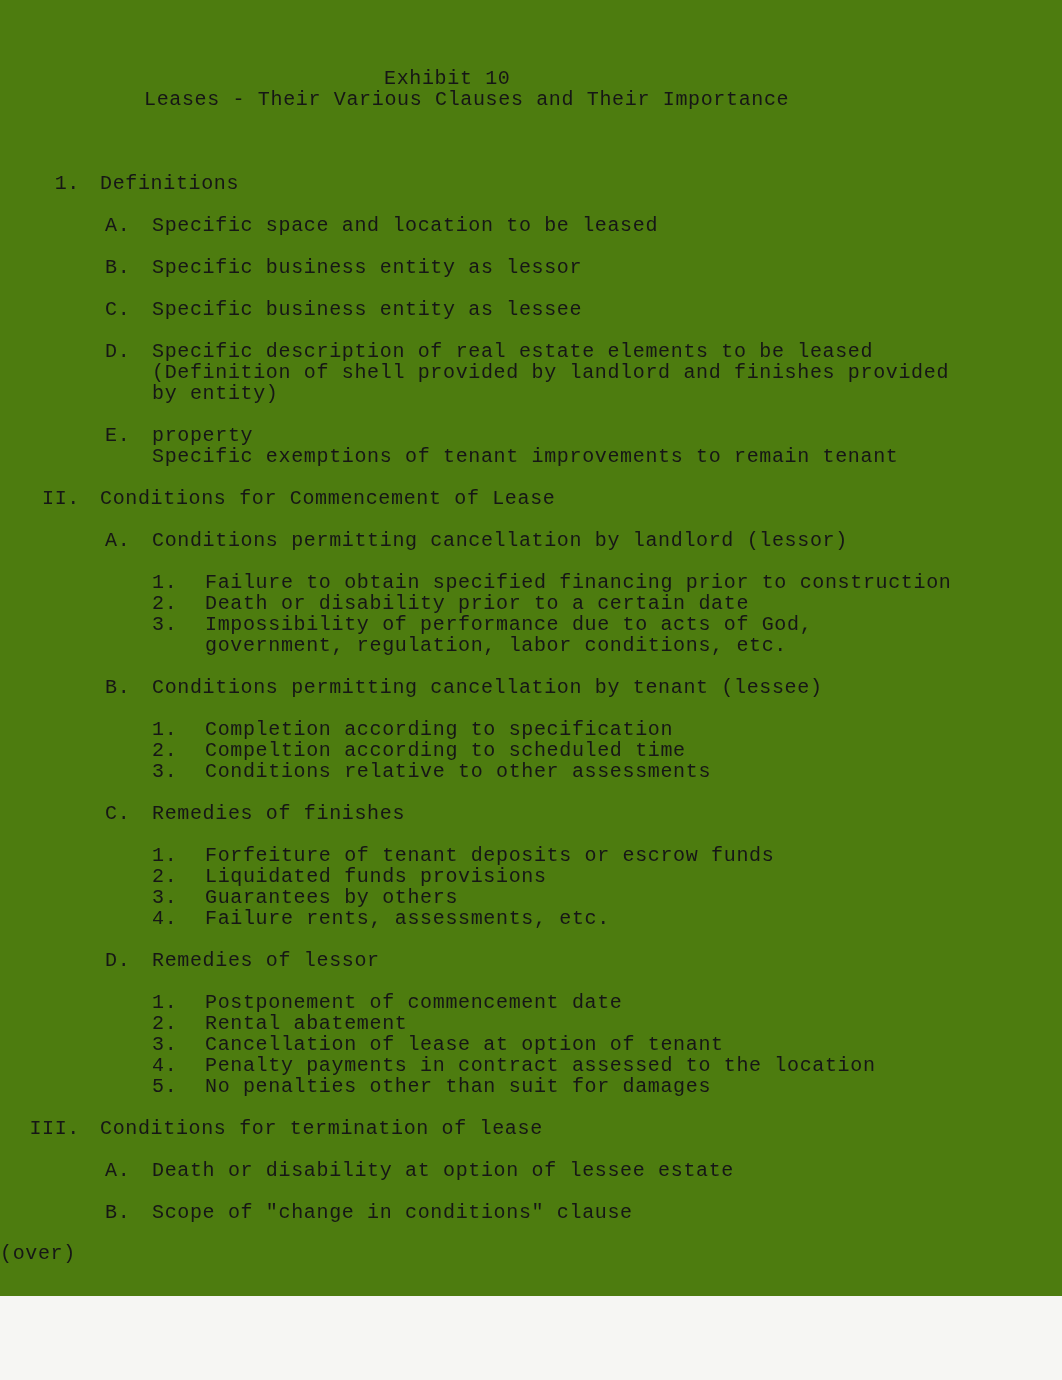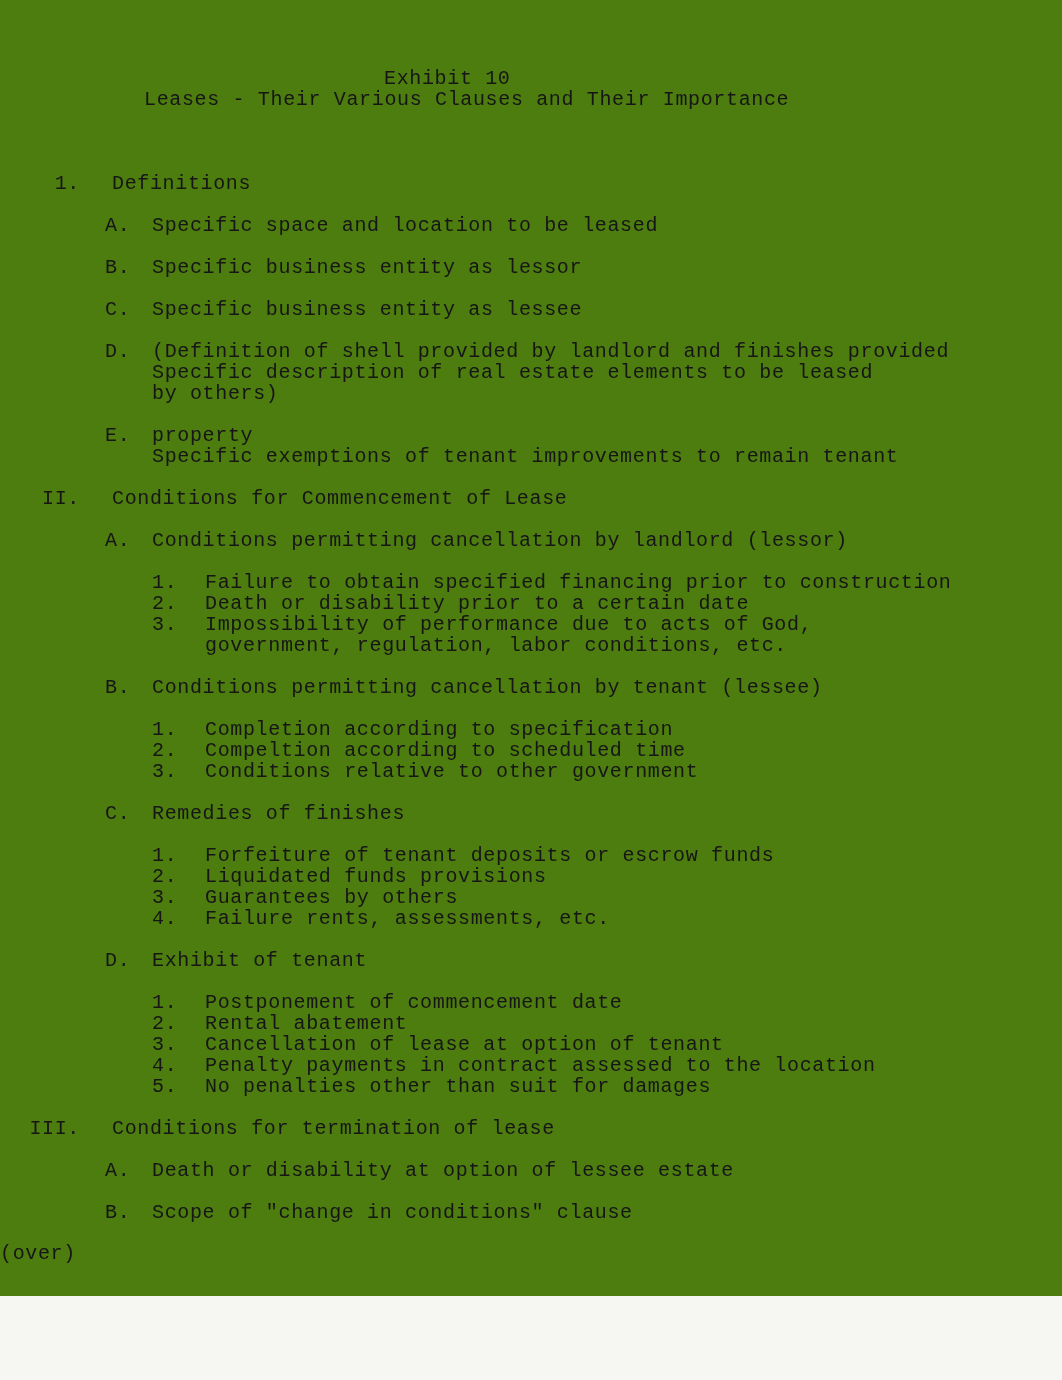--- a/index.html
+++ b/index.html
@@ -23,21 +23,21 @@
   .title   { margin-left:384px; }
   .subtitle{ margin-left:144px; }
   .outline { margin-top:63px; }
 
   .row { display:flex; align-items:flex-start; }
   .row.lvl1, .row.lvl2 { margin-top:21px; }
   .group { margin-top:21px; }
   .outline > .row:first-child { margin-top:0; }
 
   .lvl1 .label { flex:0 0 80px; text-align:right; }
-  .lvl1 .text  { margin-left:32px; }
+  .lvl1 .text  { margin-left:20px; }
 
   .lvl2 { margin-left:105px; }
   .lvl2 .label { flex:0 0 47px; }
 
   .lvl3 { margin-left:152px; }
   .lvl3 .label { flex:0 0 53px; }
 
   .text { flex:1; }
 
   .over    { margin-top:20px; }
@@ -72,23 +72,23 @@
           </div>
           <div class="row lvl2">
             <span class="label">C.</span>
             <span class="text">
               <div>Specific business entity as lessee</div>
             </span>
           </div>
           <div class="row lvl2">
             <span class="label">D.</span>
             <span class="text">
+              <div>Specific description of real estate elements to be leased</div>
               <div>(Definition of shell provided by landlord and finishes provided</div>
-              <div>Specific description of real estate elements to be leased</div>
-              <div>by others)</div>
+              <div>by entity)</div>
             </span>
           </div>
           <div class="row lvl2">
             <span class="label">E.</span>
             <span class="text">
               <div>property</div>
               <div>Specific exemptions of tenant improvements to remain tenant</div>
             </span>
           </div>
         </div>
@@ -141,21 +141,21 @@
             </div>
             <div class="row lvl3">
               <span class="label">2.</span>
               <span class="text">
                 <div>Compeltion according to scheduled time</div>
               </span>
             </div>
             <div class="row lvl3">
               <span class="label">3.</span>
               <span class="text">
-                <div>Conditions relative to other government</div>
+                <div>Conditions relative to other assessments</div>
               </span>
             </div>
           </div>
           <div class="row lvl2">
             <span class="label">C.</span>
             <span class="text">
               <div>Remedies of finishes</div>
             </span>
           </div>
           <div class="group">
@@ -180,21 +180,21 @@
             <div class="row lvl3">
               <span class="label">4.</span>
               <span class="text">
                 <div>Failure rents, assessments, etc.</div>
               </span>
             </div>
           </div>
           <div class="row lvl2">
             <span class="label">D.</span>
             <span class="text">
-              <div>Exhibit of tenant</div>
+              <div>Remedies of lessor</div>
             </span>
           </div>
           <div class="group">
             <div class="row lvl3">
               <span class="label">1.</span>
               <span class="text">
                 <div>Postponement of commencement date</div>
               </span>
             </div>
             <div class="row lvl3">

